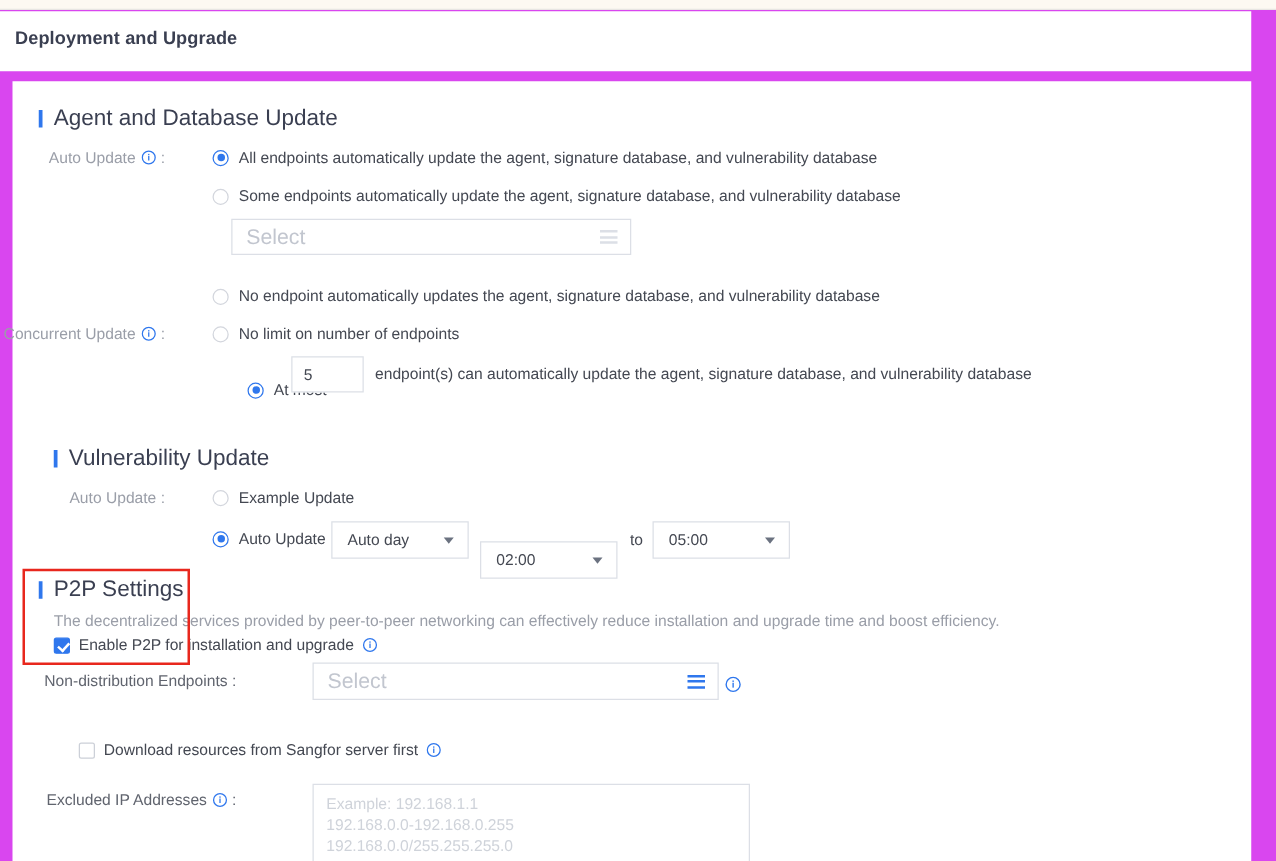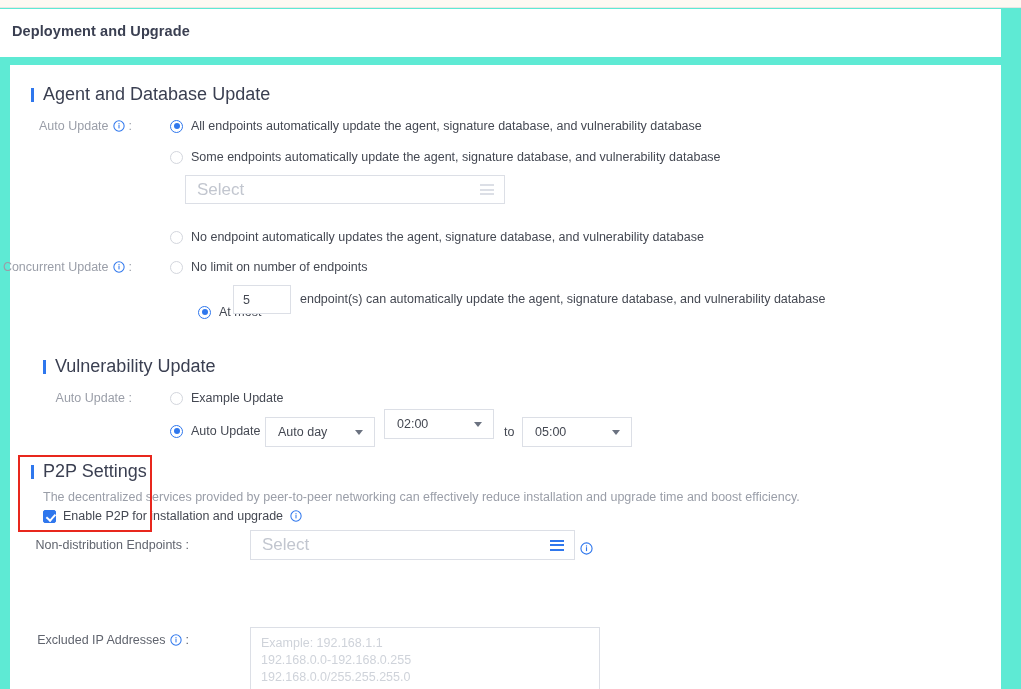--- a/index.html
+++ b/index.html
@@ -6,21 +6,21 @@
   html, body {
     margin: 0; padding: 0;
     width: 1021px; height: 689px;
     overflow: hidden;
     background: #f0f2f7;
     font-family: "Liberation Sans", sans-serif;
   }
   .page {
     position: relative;
     width: 1021px; height: 689px;
-    background: #5eead4;
+    background: #d946ef;
   }
   
   .top-strip {
     position: absolute; left: 0; top: 0;
     width: 1021px; height: 8px;
     background: #fdf9f2;
     border-bottom: 1px solid #e8e6e2;
   }
   
   .header {
@@ -315,21 +315,21 @@
     <div class="radio-row" style="left:160px; top:359px;">
       <span class="radio on"></span>
       <span>Auto Update</span>
     </div>
 
     <div class="dd" style="left:255px; top:352px; width:110px; height:30px;">
       <span class="val">Auto day</span>
       <span class="caret"></span>
     </div>
 
-    <div class="dd" style="left:374px; top:344px; width:110px; height:30px;gap:24px;">
+    <div class="dd" style="left:374px; top:368px; width:110px; height:30px;gap:24px;">
       <span class="val">02:00</span>
       <span class="caret"></span>
     </div>
 
     <div class="plain-text" style="left:494px; top:360px;">to</div>
 
     <div class="dd" style="left:512px; top:352px; width:110px; height:30px;">
       <span class="val">05:00</span>
       <span class="caret"></span>
     </div>
@@ -369,20 +369,31 @@
     <div style="position:absolute; left:570px; top:474px;">
       <span class="info-icon">
         <svg viewBox="0 0 14 14" width="13" height="13">
             <circle cx="7" cy="7" r="6" fill="none" stroke="#2f77ed" stroke-width="1.2"></circle>
             <rect x="6.4" y="5.6" width="1.2" height="4.2" fill="#2f77ed"></rect>
             <rect x="6.4" y="3.6" width="1.2" height="1.3" fill="#2f77ed"></rect>
           </svg>
       </span>
     </div>
 
+    <div class="cbrow" style="left:53px; top:528px;">
+      <span class="cbox"></span>
+      <span>Download resources from Sangfor server first</span>
+      <span class="info-icon">
+        <svg viewBox="0 0 14 14" width="12" height="12">
+            <circle cx="7" cy="7" r="6" fill="none" stroke="#2f77ed" stroke-width="1.2"></circle>
+            <rect x="6.4" y="5.6" width="1.2" height="4.2" fill="#2f77ed"></rect>
+            <rect x="6.4" y="3.6" width="1.2" height="1.3" fill="#2f77ed"></rect>
+          </svg>
+      </span>
+    </div>
 
     <div class="flabel dark" style="left:0px; top:568px; width:179px;">
       <span>Excluded IP Addresses</span>
       <span class="info-icon">
         <svg viewBox="0 0 14 14" width="12" height="12">
             <circle cx="7" cy="7" r="6" fill="none" stroke="#2f77ed" stroke-width="1.2"></circle>
             <rect x="6.4" y="5.6" width="1.2" height="4.2" fill="#2f77ed"></rect>
             <rect x="6.4" y="3.6" width="1.2" height="1.3" fill="#2f77ed"></rect>
           </svg>
       </span>

